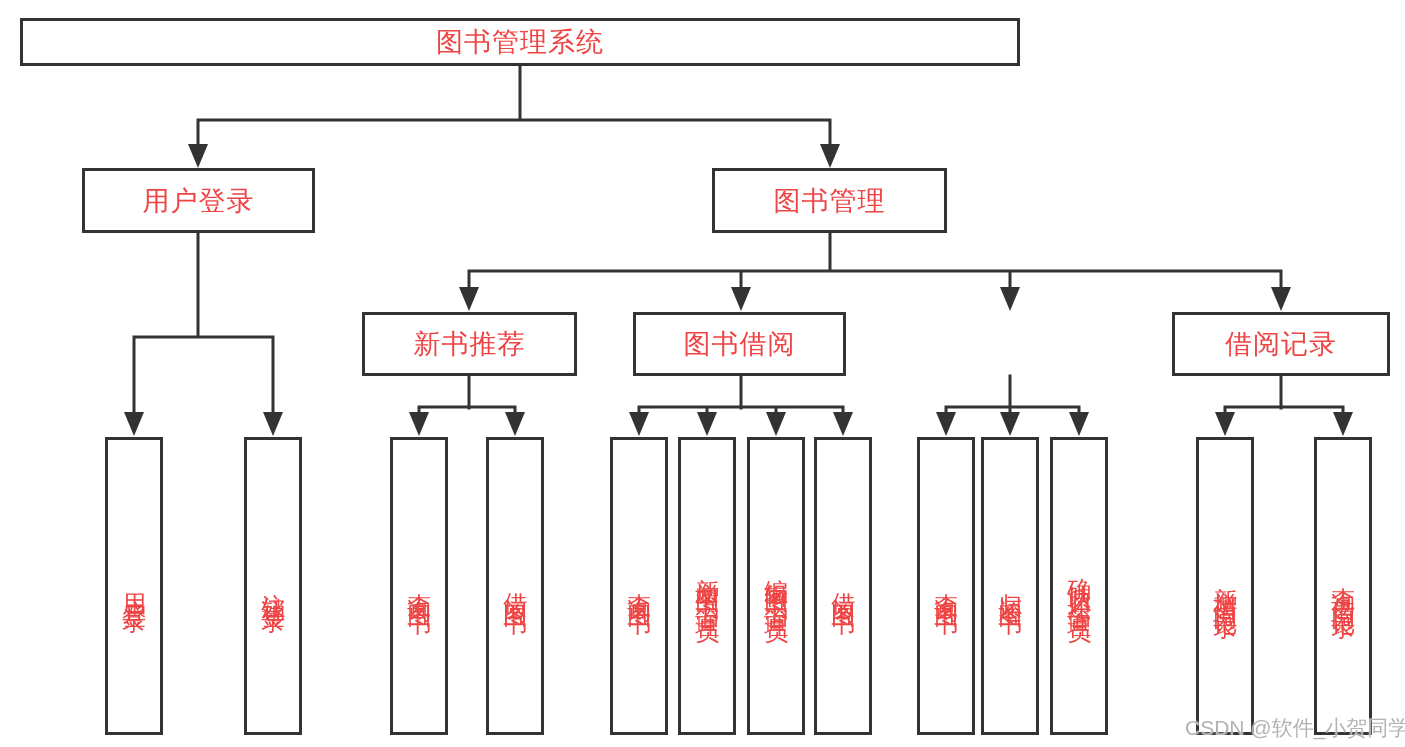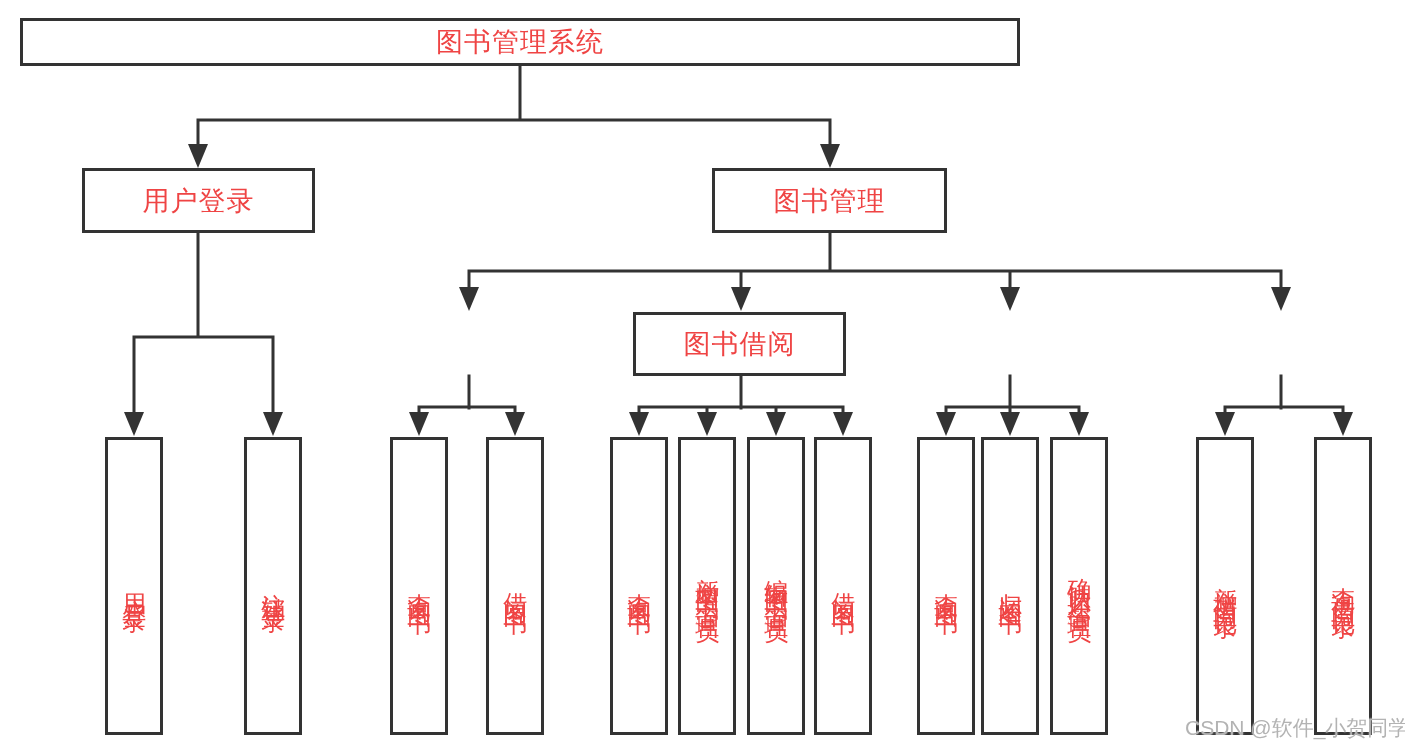--- a/index.html
+++ b/index.html
@@ -95,22 +95,28 @@
     <span>图书管理系统</span>
   </div>
 
   <div class="node hnode" style="left:82px;top:168px;width:233px;height:65px">
     <span>用户登录</span>
   </div>
   <div class="node hnode" style="left:712px;top:168px;width:235px;height:65px">
     <span>图书管理</span>
   </div>
 
+  <div class="node hnode" style="left:362px;top:312px;width:215px;height:64px">
+    <span>新书推荐</span>
+  </div>
   <div class="node hnode" style="left:633px;top:312px;width:213px;height:64px">
     <span>图书借阅</span>
+  </div>
+  <div class="node hnode" style="left:1172px;top:312px;width:218px;height:64px">
+    <span>借阅记录</span>
   </div>
 
   <div class="node leaf" style="left:105px">
     <span>用户登录</span>
   </div>
   <div class="node leaf" style="left:244px">
     <span>注销登录</span>
   </div>
 
   <div class="node leaf" style="left:390px">

